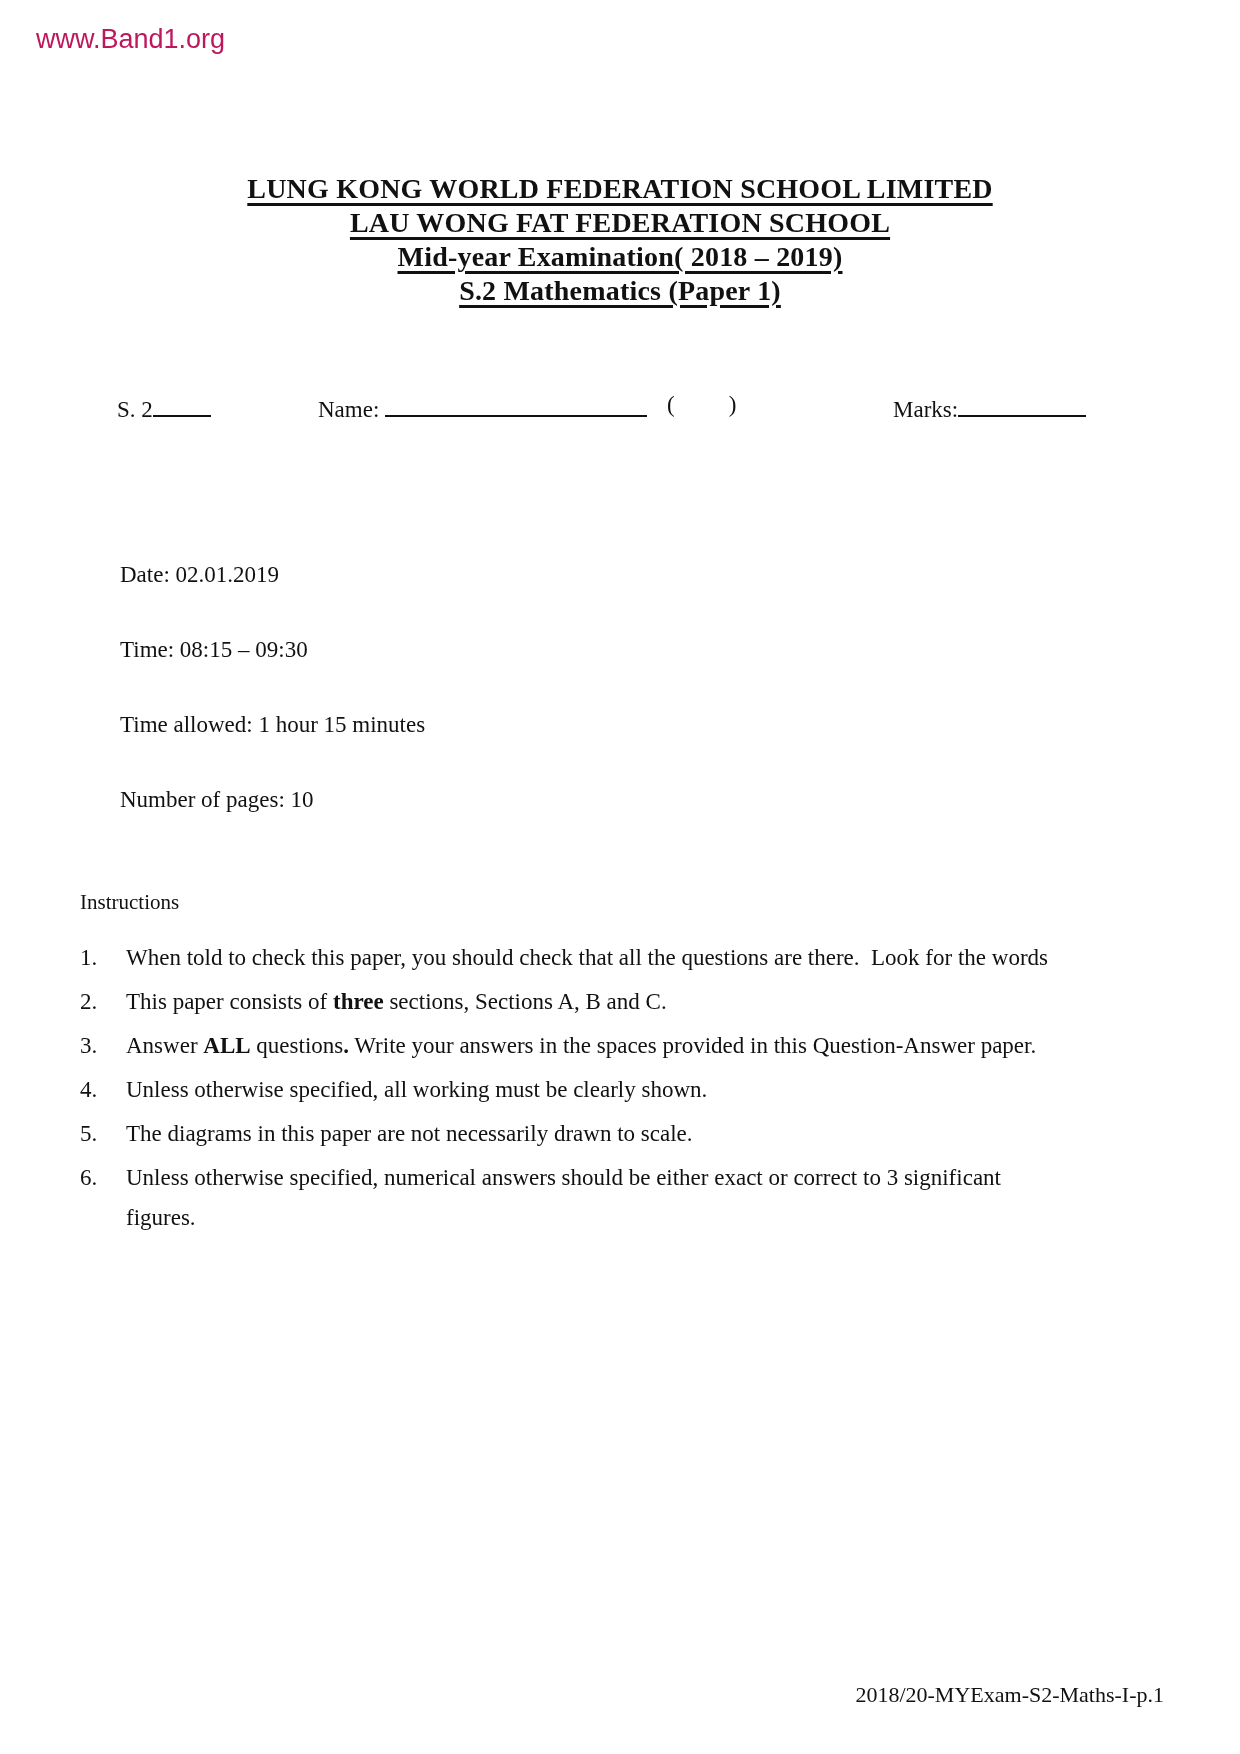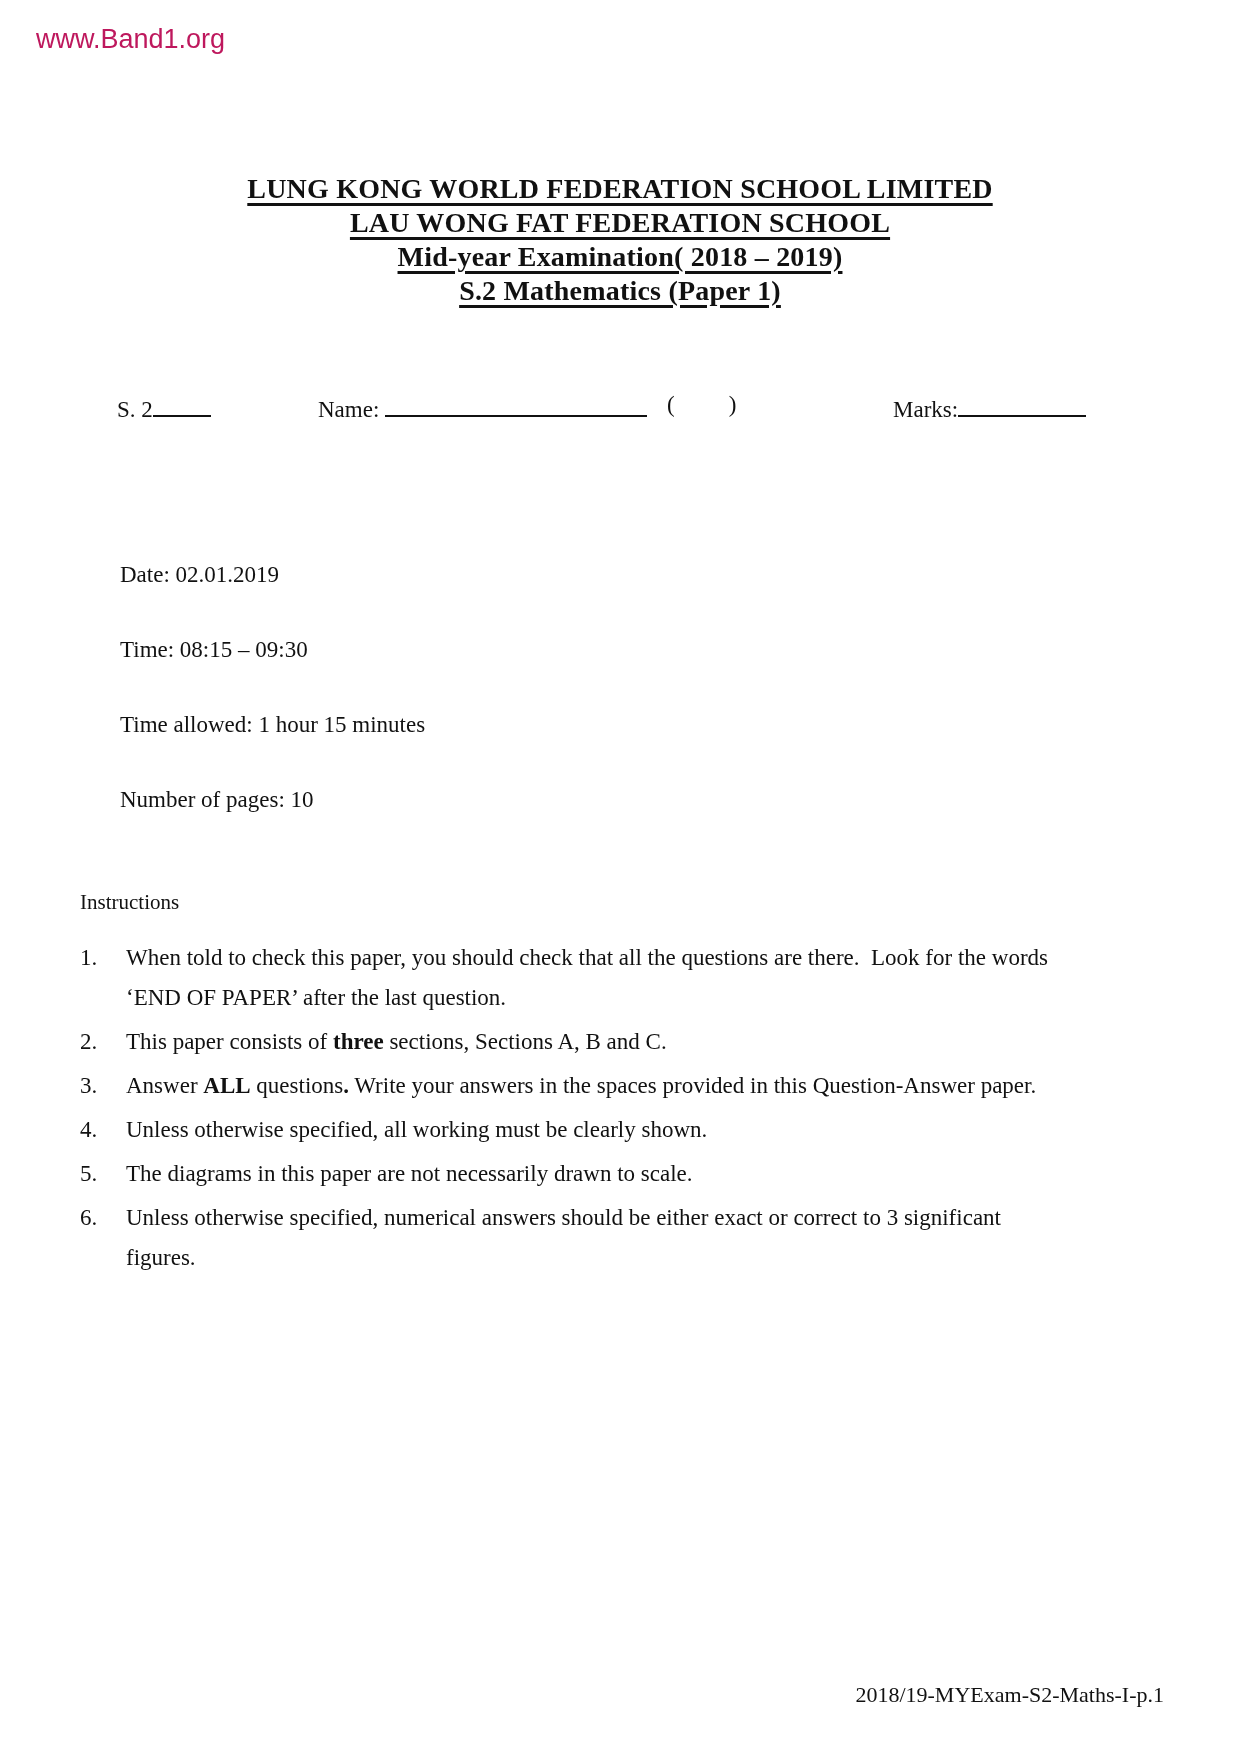--- a/index.html
+++ b/index.html
@@ -126,21 +126,21 @@
     <div class="detail-line">Time: 08:15 – 09:30</div>
     <div class="detail-line">Time allowed: 1 hour 15 minutes</div>
     <div class="detail-line">Number of pages: 10</div>
   </div>
 
   <div class="instructions">
     <div class="ins-heading">Instructions</div>
 
     <div class="ins-item">
       <span class="ins-num">1.</span>
-      <span class="ins-text"><span>When told to check this paper, you should check that all the questions are there. &nbsp;Look for the words</span><br><span>‘END OF PAPER’ after the last question.</span></span>
+      <span class="ins-text"><span>When told to check this paper, you should check that all the questions are there. &nbsp;Look for the words</span><br></span>
     </div>
     <div class="ins-item">
       <span class="ins-num">2.</span>
       <span class="ins-text"><span>This paper consists of </span><span style="font-weight: bold;">three</span><span> sections, Sections A, B and C.</span></span>
     </div>
     <div class="ins-item">
       <span class="ins-num">3.</span>
       <span class="ins-text"><span>Answer </span><span style="font-weight: bold;">ALL</span><span> questions</span><span style="font-weight: bold;">.</span><span> Write your answers in the spaces provided in this Question-Answer paper.</span></span>
     </div>
     <div class="ins-item">
@@ -150,15 +150,15 @@
     <div class="ins-item">
       <span class="ins-num">5.</span>
       <span class="ins-text"><span>The diagrams in this paper are not necessarily drawn to scale.</span></span>
     </div>
     <div class="ins-item">
       <span class="ins-num">6.</span>
       <span class="ins-text"><span>Unless otherwise specified, numerical answers should be either exact or correct to 3 significant</span><br><span>figures.</span></span>
     </div>
   </div>
 
-  <div class="footer">2018/19-MYExam-S2-Maths-I-p.1</div>
+  <div class="footer">2018/20-MYExam-S2-Maths-I-p.1</div>
 
 </div>
 
 </body></html>

